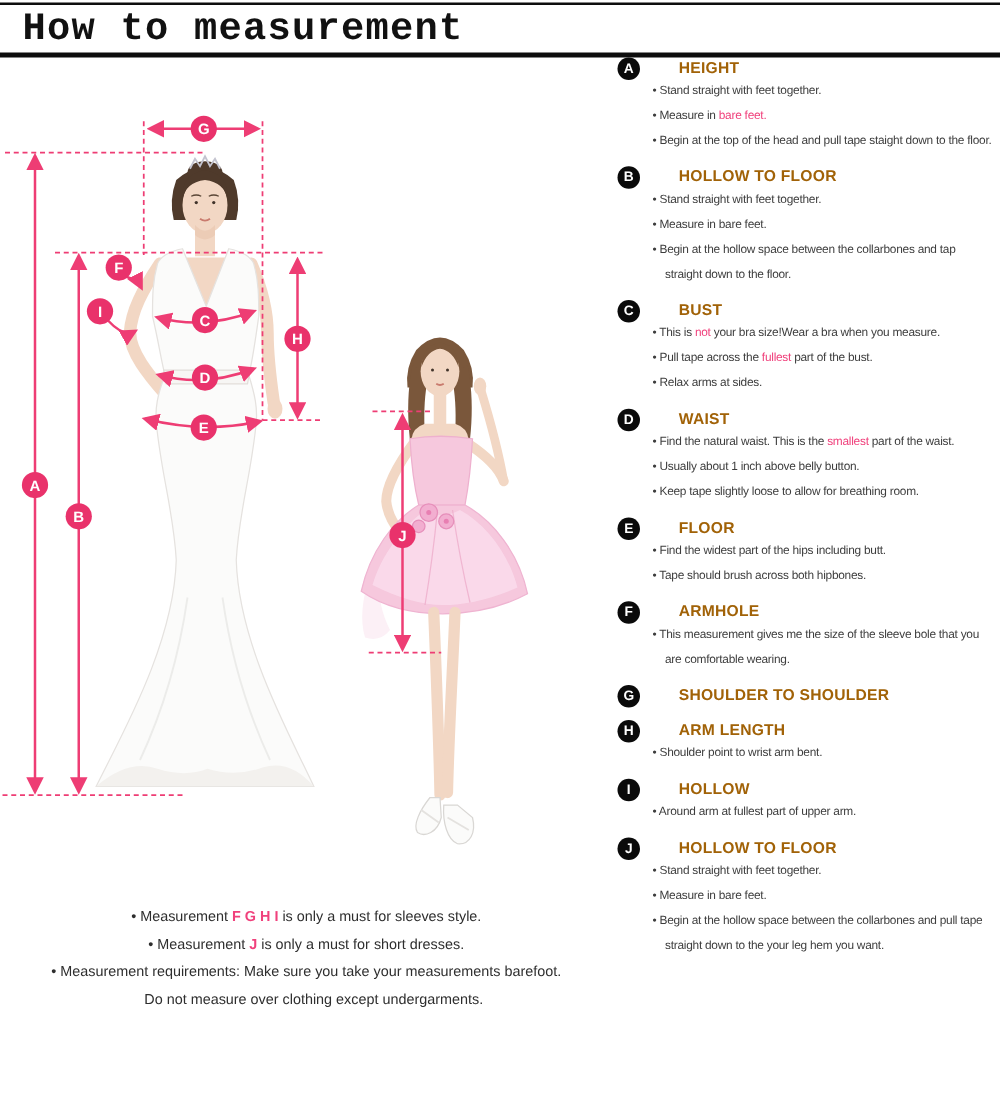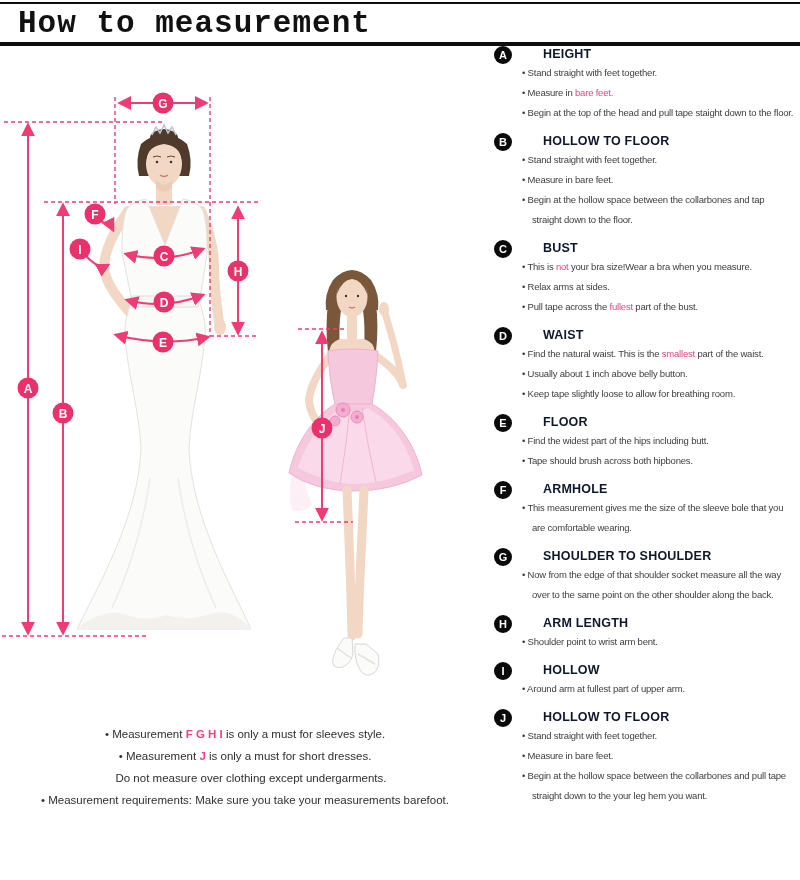--- a/index.html
+++ b/index.html
@@ -19,21 +19,21 @@
 
   
   .sections{position:absolute;left:494px;top:45px;width:300px;}
   .section{display:flex;margin-bottom:9px;}
   .badge{
     flex:0 0 18px;width:18px;height:18px;border-radius:50%;
     background:#0a0a0a;color:#fff;font-weight:bold;font-size:11px;
     display:flex;align-items:center;justify-content:center;margin-right:10px;margin-top:1px;
   }
   .sec-body{flex:1;min-width:0;}
-  .sec-title{font-size:12.5px;font-weight:bold;color:#0f172a;line-height:18px;letter-spacing:.2px;padding-left:21px;}
+  .sec-title{font-size:12.5px;font-weight:bold;color:#a16207;line-height:18px;letter-spacing:.2px;padding-left:21px;}
   .bullet{
     font-size:9.5px;letter-spacing:-0.2px;color:#3d3d3d;line-height:20px;
     padding-left:10px;text-indent:-10px;
   }
   .bullet .seg{text-indent:0;}
   .hl{color:#f0417c;font-weight:normal;}
 
   
   .notes{position:absolute;left:6px;top:723px;width:478px;}
   .note{
@@ -205,22 +205,22 @@
         <div class="bullet"><span class="seg">• </span><span class="seg">Stand straight with feet together.</span></div>
         <div class="bullet"><span class="seg">• </span><span class="seg">Measure in bare feet.</span></div>
         <div class="bullet"><span class="seg">• </span><span class="seg">Begin at the hollow space between the collarbones and tap straight down to the floor.</span></div>
       </div>
     </div>
     <div class="section">
       <div class="badge">C</div>
       <div class="sec-body">
         <div class="sec-title">BUST</div>
         <div class="bullet"><span class="seg">• </span><span class="seg">This is </span><span class="seg hl">not</span><span class="seg"> your bra size!Wear a bra when you measure.</span></div>
+        <div class="bullet"><span class="seg">• </span><span class="seg">Pull tape across the </span><span class="seg hl">fullest</span><span class="seg"> part of the bust.</span></div>
         <div class="bullet"><span class="seg">• </span><span class="seg">Relax arms at sides.</span></div>
-        <div class="bullet"><span class="seg">• </span><span class="seg">Pull tape across the </span><span class="seg hl">fullest</span><span class="seg"> part of the bust.</span></div>
       </div>
     </div>
     <div class="section">
       <div class="badge">D</div>
       <div class="sec-body">
         <div class="sec-title">WAIST</div>
         <div class="bullet"><span class="seg">• </span><span class="seg">Find the natural waist. This is the </span><span class="seg hl">smallest</span><span class="seg"> part of the waist.</span></div>
         <div class="bullet"><span class="seg">• </span><span class="seg">Usually about 1 inch above belly button.</span></div>
         <div class="bullet"><span class="seg">• </span><span class="seg">Keep tape slightly loose to allow for breathing room.</span></div>
       </div>
@@ -237,21 +237,20 @@
       <div class="badge">F</div>
       <div class="sec-body">
         <div class="sec-title">ARMHOLE</div>
         <div class="bullet"><span class="seg">• </span><span class="seg">This measurement gives me the size of the sleeve bole that you are comfortable wearing.</span></div>
       </div>
     </div>
     <div class="section">
       <div class="badge">G</div>
       <div class="sec-body">
         <div class="sec-title">SHOULDER TO SHOULDER</div>
-        <div class="bullet"><span class="seg">• </span><span class="seg">Now from the edge of that shoulder socket measure all the way over to the same point on the other shoulder along the back.</span></div>
       </div>
     </div>
     <div class="section">
       <div class="badge">H</div>
       <div class="sec-body">
         <div class="sec-title">ARM LENGTH</div>
         <div class="bullet"><span class="seg">• </span><span class="seg">Shoulder point to wrist arm bent.</span></div>
       </div>
     </div>
     <div class="section">
@@ -267,15 +266,15 @@
         <div class="sec-title">HOLLOW TO FLOOR</div>
         <div class="bullet"><span class="seg">• </span><span class="seg">Stand straight with feet together.</span></div>
         <div class="bullet"><span class="seg">• </span><span class="seg">Measure in bare feet.</span></div>
         <div class="bullet"><span class="seg">• </span><span class="seg">Begin at the hollow space between the collarbones and pull tape straight down to the your leg hem you want.</span></div>
       </div>
     </div>
   </div>
 <div class="notes" id="notes">
     <div class="note"><span class="seg">• </span><span class="seg">Measurement </span><span class="seg hl">F G H I</span><span class="seg"> is only a must for sleeves style.</span></div>
     <div class="note"><span class="seg">• </span><span class="seg">Measurement </span><span class="seg hl">J</span><span class="seg"> is only a must for short dresses.</span></div>
+    <div class="note"><span class="seg">• </span><span class="seg">Measurement requirements: Make sure you take your measurements barefoot.</span></div>
     <div class="note cont"><span class="seg">Do not measure over clothing except undergarments.</span></div>
-    <div class="note"><span class="seg">• </span><span class="seg">Measurement requirements: Make sure you take your measurements barefoot.</span></div>
   </div>
 
 </body></html>

